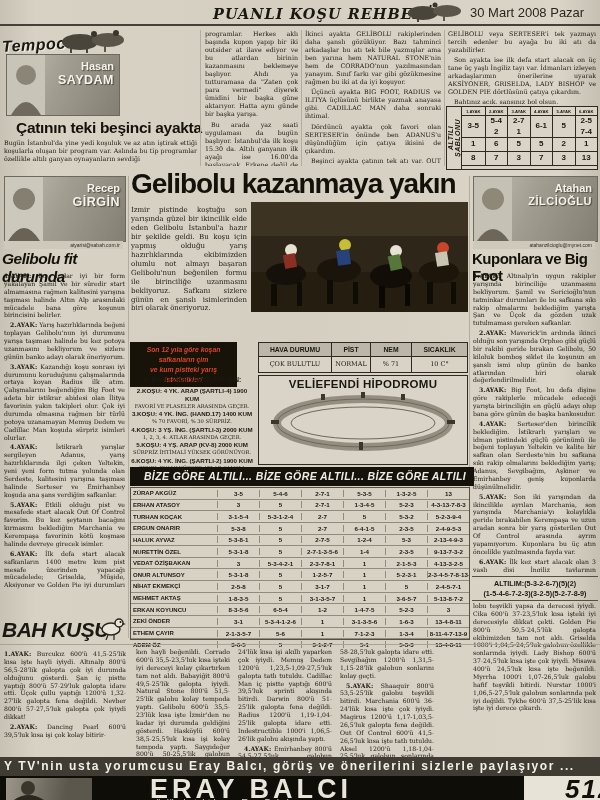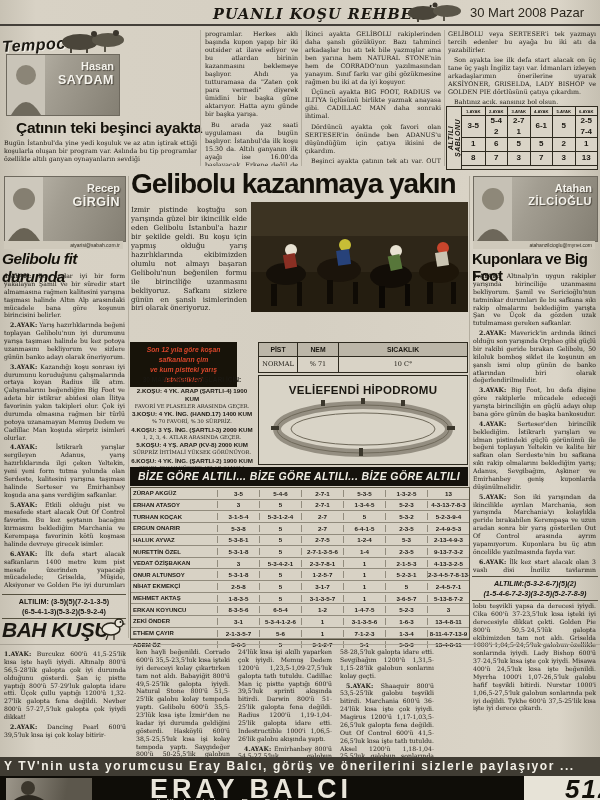--- a/index.html
+++ b/index.html
@@ -35,23 +35,23 @@
   .redbox{background:#171309;color:#d8462b;font:italic bold 6.8px "Liberation Sans",sans-serif;text-align:center;line-height:1.45;padding:3px 2px;}
   .race{font:bold 6.2px "Liberation Sans",sans-serif;text-align:center;line-height:1.3;}
   .rnote{font:5.2px "DejaVu Serif",serif;color:#45413６;text-align:center;margin-bottom:1.5px;}
   
   .wtable{display:flex;border:1.5px solid #2e2a1f;background:#d9d3c6;}
   .wcol{border-left:1px solid #2e2a1f;}
   .wcol:first-child{border-left:none;}
   .wh{height:13px;background:#bcb6a8;border-bottom:1px solid #2e2a1f;font:bold 6.8px "Liberation Sans",sans-serif;text-align:center;line-height:13px;}
   .wv{height:15px;font:6.5px "DejaVu Serif",serif;text-align:center;line-height:15px;}
   .hipobox{border:1.5px solid #2e2a1f;background:#d9d4c7;text-align:center;}
-  .hipotitle{font:bold 11.5px "Liberation Sans",sans-serif;letter-spacing:.3px;margin-top:8px;}
-  
-  .banner{background:#15120c;color:#efece3;font:italic bold 10.5px "Liberation Sans",sans-serif;text-align:center;letter-spacing:.4px;}
+  .hipotitle{font:bold 11.5px "Liberation Sans",sans-serif;letter-spacing:.3px;margin-top:2px;}
+  
+  .banner{background:#15120c;color:#efece3;font:italic bold 10.5px "Liberation Sans",sans-serif;text-align:center;letter-spacing:.4px;padding-left:6px;}
   .ttable{border:1px solid #55503f;background:#d8d2c5;}
   .trow{display:flex;height:10.65px;border-bottom:1px solid #918b7d;align-items:center;}
   .trow:last-child{border-bottom:none;}
   .tname{flex:0 0 84px;font:bold 6px "Liberation Sans",sans-serif;padding-left:2px;white-space:nowrap;overflow:hidden;}
   .tcell{flex:1;text-align:center;font:bold 6.2px "Liberation Sans",sans-serif;border-left:1px solid #918b7d;white-space:nowrap;overflow:hidden;}
   .altilim{font:bold 7.2px "Liberation Sans",sans-serif;text-align:center;line-height:1.35;border-top:1px solid #55503f;border-bottom:1px solid #55503f;padding:2px 0;}
   .bigit{font:italic 900 21px "Liberation Sans",sans-serif;letter-spacing:-.5px;}
   
   .eraystrip{background:#403c33;color:#f2efe6;font:bold 12px "Liberation Sans",sans-serif;letter-spacing:1.6px;line-height:19px;white-space:nowrap;overflow:hidden;padding-left:4px;}
   .eraybox{background:#0f0d08;overflow:hidden;}
@@ -170,24 +170,20 @@
   <div class="abs email" style="left:4px;top:241px;width:113px;">atyarisi@sabah.com.tr</div>
   <div class="abs colhead" style="left:2px;top:250px;width:124px;font-size:15.5px;letter-spacing:-.5px;font-style:italic;">Gelibolu fit durumda</div>
   <div class="abs txt" style="left:4px;top:272px;width:121px;height:318px;font-size:6.15px;">
       <p><b>1.AYAK:</b> Bu aralar iyi bir form yakalayan Şamil ve bir süredir start almamasına rağmen kalitesini yarışına taşıması halinde Altın Alp arasındaki mücadele bana göre koşunun birincisini belirler.</p>
       <p><b>2.AYAK:</b> Yarış hazırlıklarında beğeni toplayan Gelibolu'nun iyi durumunu yarışa taşıması halinde bu kez potoya uzanmasını bekliyorum ve sizlere günün banko adayı olarak öneriyorum.</p>
       <p><b>3.AYAK:</b> Kazandığı koşu sonrası iyi durumunu koruduğunu çalışmalarında ortaya koyan Radius ilk atım. Çalışmalarını beğendiğim Big Foot ve adeta bir istikrar abidesi olan İlitya favorinin yakın takipleri olur. Çok iyi durumda olmasına rağmen bir türlü potoya uzanamayan Memuş Dedem ve Cadillac Man koşuda sürpriz isimleri olurlar.</p>
       <p><b>4.AYAK:</b> İstikrarlı yarışlar sergileyen Adanus, yarış hazırlıklarında ilgi çeken Yeltekin, yeni yeni form tutma yolunda olan Serdeste, kalitesini yarışına taşıması halinde Serteser ve Emirhanbey koşuda ana şans verdiğim safkanlar.</p>
       <p><b>5.AYAK:</b> Etkili olduğu pist ve mesafede start alacak Out Of Control favorim. Bu kez şeytanın bacağını kırmasını beklediğim Marchania ve Kerempaşa favorinin kötü koşması halinde devreye girecek isimler.</p>
       <p><b>6.AYAK:</b> İlk defa start alacak safkanların 1400 metre kum pist mesafe üzerinden yapacağı mücadelede; Griselda, Müşide, Aksiyoner ve Golden Pie iyi durumları ile çatıya bir birincilik mücadelesine girişebilir.  Bol şanslar.</p>
     </div>
-  <div class="abs altilim" style="left:2px;top:594px;width:124px;">
-    <div>ALTILIM: (3-5)(5)(7-2-1-3-5)</div>
-    <div>(6-5-4-1-3)(5-3-2)(5-9-2-4)</div>
-  </div>
 
   <div class="abs abox" style="left:473px;top:176px;width:123px;height:64px;">
     <div class="aphoto">
       <svg width="38" height="64" viewBox="0 0 38 64">
           <rect width="38" height="64" fill="#c6c1b5"></rect>
           <circle cx="19" cy="22" r="11" fill="#8e8879"></circle>
           <path d="M3 64 Q19 40 35 64 Z" fill="#6d675a"></path>
         </svg>
     </div>
     <div class="aname">
@@ -198,21 +194,21 @@
   <div class="abs email" style="left:473px;top:241px;width:116px;">atahanzilcioglu@mynet.com</div>
   <div class="abs colhead" style="left:472px;top:250px;width:126px;font-size:15px;letter-spacing:-.5px;">Kuponlara ve Big Foot</div>
   <div class="abs txt" style="left:473px;top:272px;width:123px;height:300px;font-size:6.15px;">
       <p><b>1.AYAK:</b> Altınalp'in uygun rakipler yarışında birinciliğe uzanmasını bekliyorum. Şamil ve Sericioğlu'nun tatminkar durumları ile bu safkana sıkı rakip olmalarını beklediğim yarışta Şan ve Üçok da gözden uzak tutulmaması gereken safkanlar.</p>
       <p><b>2.AYAK:</b> Maverick'in ardında ikinci olduğu son yarışında Orpheo gibi güçlü bir rakibi geride bırakan Gelibolu, 50 kiloluk bomboş siklet ile koşunun en şanslı ismi olup günün de banko atlarından biri olarak değerlendirilmelidir.</p>
       <p><b>3.AYAK:</b> Big Foot, bu defa dişine göre rakiplerle mücadele edeceği yarışta birinciliğin en güçlü adayı olup bana göre günün de başka bankosudur.</p>
       <p><b>4.AYAK:</b> Serteser'den birincilik beklediğim. İstikrarlı yarışları ve idman pistindeki güçlü görünümü ile beğeni toplayan Yeltekin ve kalite bir safkan olan Serdeste'nin bu safkana sıkı rakip olmalarını beklediğim yarış; Adanus, Sevgibağım, Aşkıner ve Emirhanbey geniş kuponlarda düşünülmelidir.</p>
       <p><b>5.AYAK:</b> Son iki yarışından da ikincilikle ayrılan Marchania, son yarışında Marchania'yı kolaylıkla geride bırakabilen Kerempaşa ve uzun aradan sonra bir yarış gösterilen Out Of Control arasında ayrım yapamıyorum. Kuponlara bu üç atın öncelikle yazılmasında fayda var.</p>
       <p><b>6.AYAK:</b> İlk kez start alacak olan 3 yaşlı dişi İngiliz taylarının mücadelesinde Griselda rakiplerine oranla bir adım önde görünüyor. Aksiyoner ve Lady Bishop hız verdikleri çalışmalarında formda görünümleri ile bu safkanın en yakın rakipleridir. Misawa ve Müşide bu atlardan sonra geniş kuponlarda düşünülmelidir.  Bol şanslar.</p>
     </div>
-  <div class="abs altilim" style="left:472px;top:576px;width:126px;font-style:italic;">
+  <div class="abs altilim" style="left:472px;top:576px;width:126px;">
     <div>ALTILIM:(5-3-2-6-7)(5)(2)</div>
     <div>(1-5-4-6-7-2-3)(3-2-5)(5-2-7-8-9)</div>
   </div>
   <div class="abs txt" style="left:473px;top:602px;width:123px;height:164px;font-size:6.15px;">
       <p>lobu teşvikli yapsa da derecesi iyiydi. Cika 600'ü 37-23,5'luk kısa işteki iyi derecesiyle dikkat çekti. Golden Pie 800'ü 50,5-24,5'lük galopta ekibimizden tam not aldı. Griselda 1000'i 1,04,5-24,5'luk galobun özellikle sonlarında iyiydi. Lady Bishop 600'ü 37-24,5'luk kısa işte çok iyiydi. Misawa 400'ü 24,5'luk kısa işte beğenildi. Myrrha 1000'i 1,07-26,5'luk galobu hafif teşvikli bitirdi. Nurstar 1000'i 1,06,5-27,5'luk galobun sonlarında pek iyi değildi. Tykhe 600'ü 37,5-25'lik kısa işte iyi derece çıkardı.</p>
     </div>
 
   <div class="abs vline" style="left:128px;top:176px;height:462px;"></div>
   <div class="abs vline" style="left:469px;top:176px;height:462px;"></div>
 
@@ -265,20 +261,24 @@
         <div class="race">5.KOŞU: 4 YŞ. ARAP (KV-8) 2000 KUM</div>
         <div class="rnote">SÜRPRİZ İHTİMALİ YÜKSEK GÖRÜNÜYOR.</div>
         <div class="race">6.KOŞU: 4 YK. İNG. (ŞARTLI-2) 1900 KUM</div>
         <div class="rnote">GENEL PUANI YÜKSEK ATLAR ŞANSLI.</div>
         <div class="race">7.KOŞU: 3 YŞ. İNG. (ŞARTLI-1) 1200 KUM</div>
         <div class="rnote">GENELDE SÜRPRİZ BİTER.</div>
       </div>
   </div>
 
   <div class="abs wtable" style="left:258px;top:342px;width:208px;">
+    <div class="wcol" style="width:72px;">
+      <div class="wh">HAVA DURUMU</div>
+      <div class="wv">ÇOK BULUTLU</div>
+    </div>
     <div class="wcol" style="width:38px;">
       <div class="wh">PİST</div>
       <div class="wv">NORMAL</div>
     </div>
     <div class="wcol" style="width:40px;">
       <div class="wh">NEM</div>
       <div class="wv">% 71</div>
     </div>
     <div class="wcol" style="flex:1;">
       <div class="wh">SICAKLIK</div>

